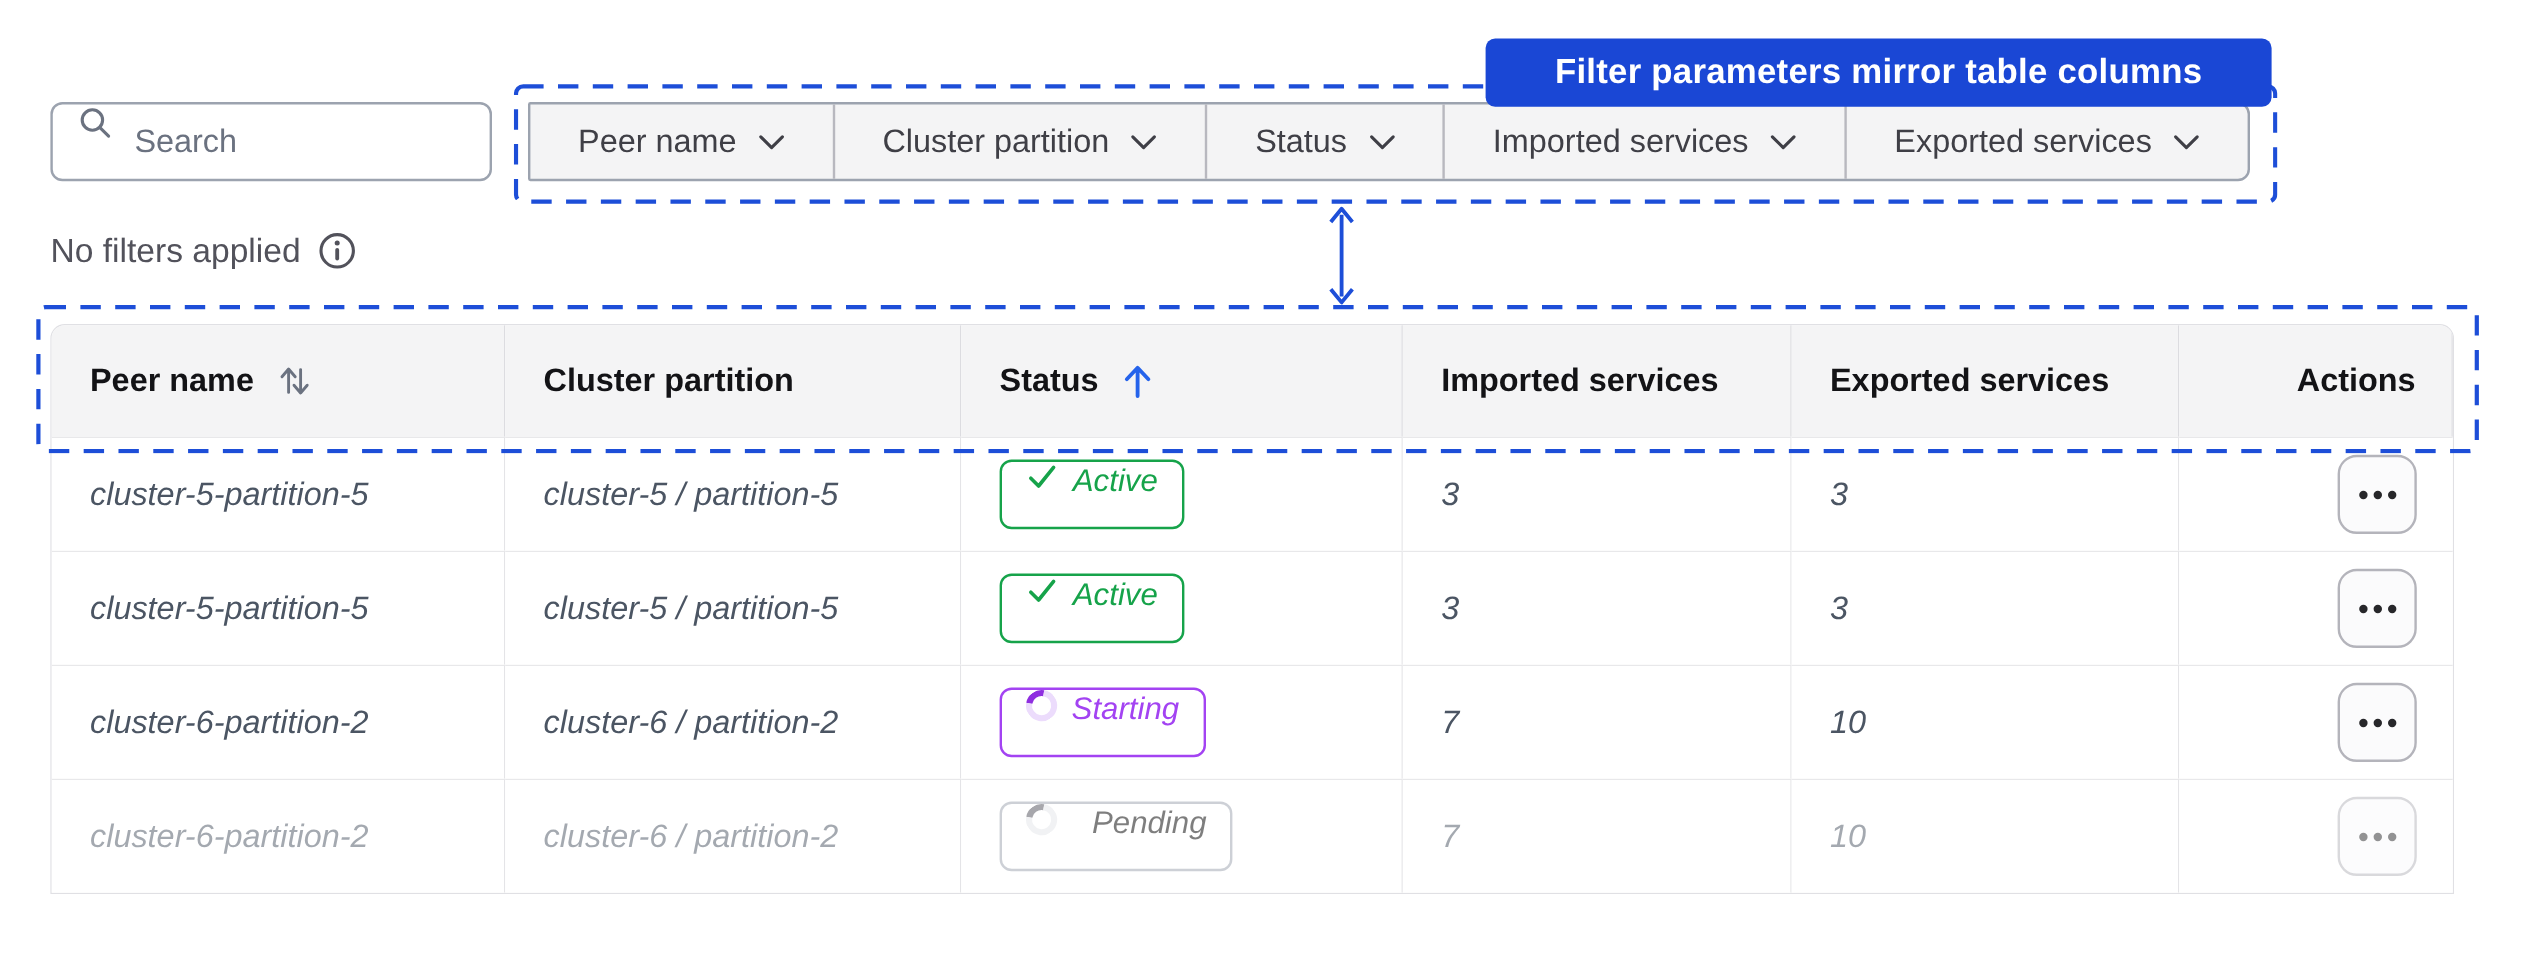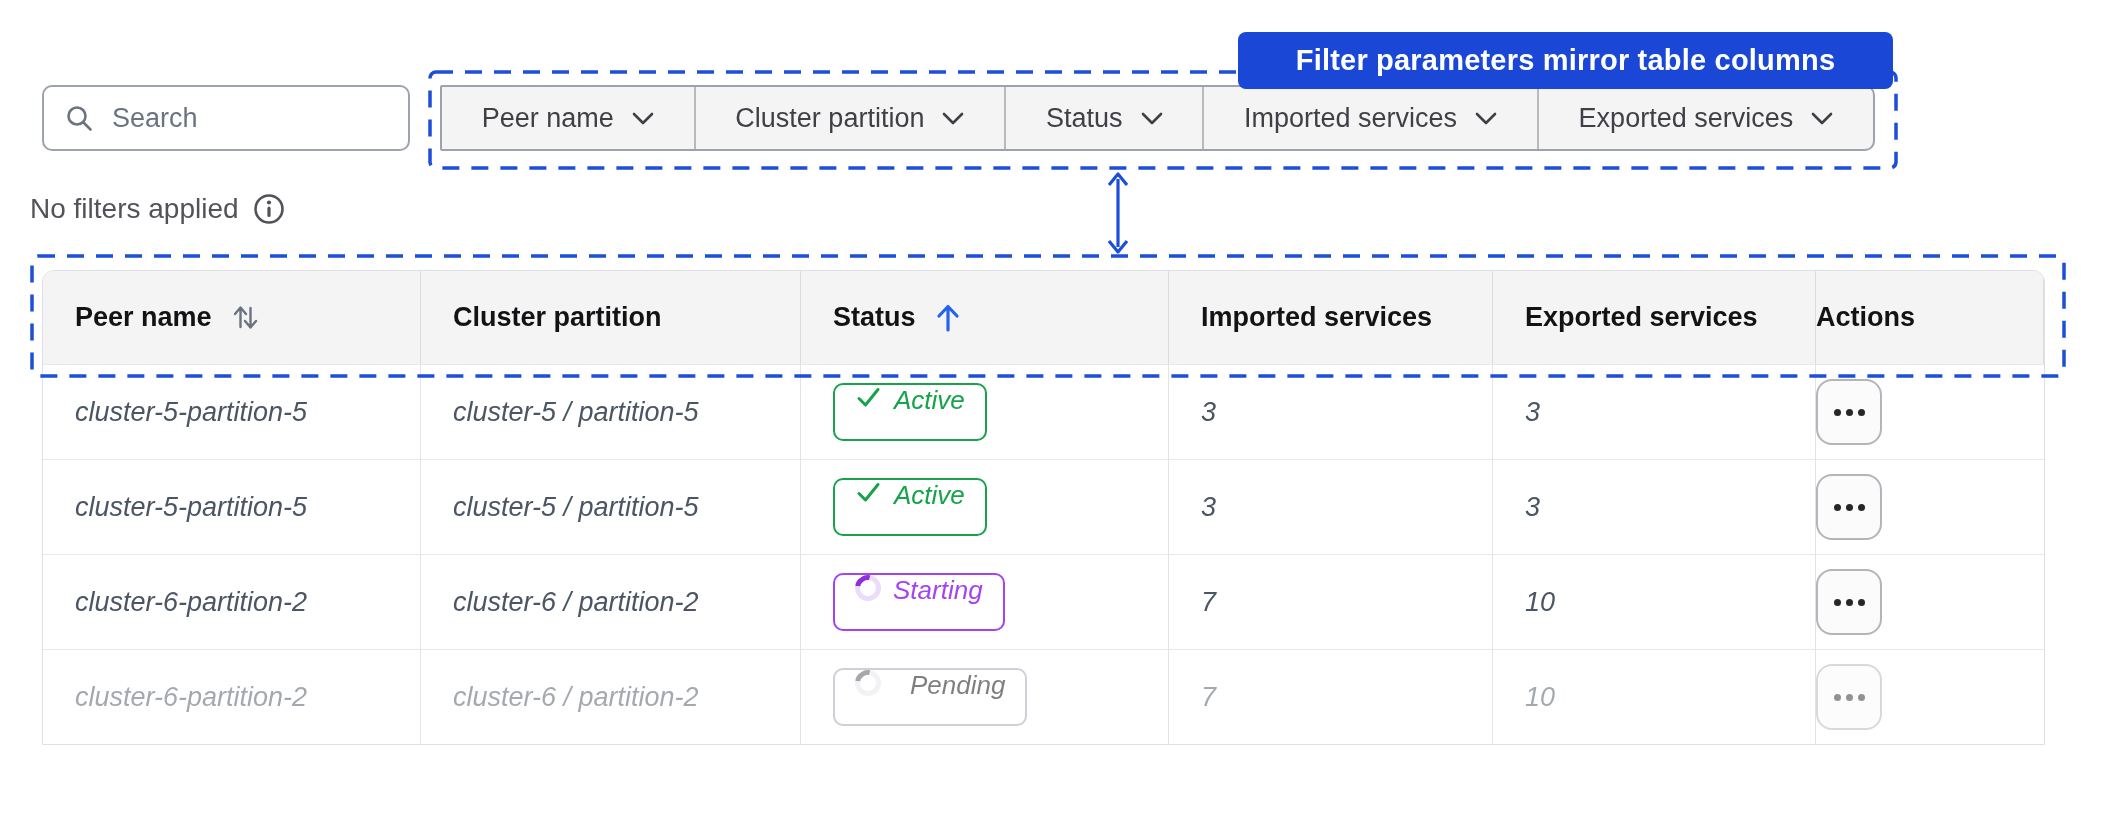--- a/index.html
+++ b/index.html
@@ -12,21 +12,21 @@
     position:absolute;left:1238px;top:12px;width:655px;height:57px;z-index:6;
     background:var(--banner-blue,#1a47d5);color:#fff;font-weight:bold;font-size:29px;
     display:flex;align-items:center;justify-content:center;border-radius:8px;
     letter-spacing:.2px;
     margin-top:20px;
   }
   
   .search-box{
     position:absolute;left:42px;top:85px;width:368px;height:66px;box-sizing:border-box;
     background:#fff;border:2px solid #9ca3af;border-radius:10px;
-    display:flex;align-items:center;gap:16px;padding:0 20px;
+    display:flex;gap:16px;padding:0 20px;
   }
   .search-box input{
     border:none;outline:none;flex:1;font-size:27px;color:#3f3f46;background:transparent;
     font-family:"Liberation Sans",sans-serif;min-width:0;
   }
   .search-box input::placeholder{color:#6b7280;}
   
   .filter-group{
     position:absolute;left:440px;top:85px;width:1435px;height:66px;box-sizing:border-box;
     background:#f4f4f5;border:2px solid #9ca3af;border-radius:2px 10px 10px 2px;
@@ -36,40 +36,40 @@
     flex:1 1 auto;display:flex;align-items:center;justify-content:center;gap:18px;
     padding:0 30px;font-size:27px;color:#3f3f46;cursor:pointer;white-space:nowrap;
     border-right:2px solid #b8b8bf;background:transparent;border-top:none;border-bottom:none;border-left:none;
     font-family:"Liberation Sans",sans-serif;
   }
   .filter-btn:last-child{border-right:none;}
   
   .outline{position:absolute;z-index:5;pointer-events:none;}
   
   .no-filters{
-    position:absolute;left:30px;top:192px;display:flex;align-items:center;gap:13px;
+    position:absolute;left:42px;top:192px;display:flex;align-items:center;gap:13px;
     color:#52525b;font-size:28px;
   }
   
   .tbl{
     position:absolute;left:42px;top:270px;width:2001px;box-sizing:content-box;
     border:1px solid #e0e0e4;border-radius:12px 12px 0 0;overflow:hidden;z-index:2;
     display:grid;grid-template-columns:378px 380px 368px 324px 323px 228px;background:#fff;
   }
   .cell{
     display:flex;align-items:center;padding:0 0 0 32px;box-sizing:border-box;
     border-right:1px solid #e4e4e7;font-size:27px;color:#4b5563;background:#fff;
   }
   .cell.lastcol{border-right:none;}
   .cell.hdr{
     height:93px;background:#f4f4f5;color:#131316;font-weight:bold;gap:20px;
     border-right:1px solid #dcdce0;cursor:pointer;
   }
   .cell.body{height:95px;border-top:1px solid #e8e8ea;font-style:italic;}
-  .cell.alignr{justify-content:flex-start;padding-right:30px;padding-left:0;}
+  .cell.alignr{justify-content:flex-end;padding-right:30px;padding-left:0;}
   .faded > *{opacity:.5;}
   
   .badge{
     display:inline-flex;align-items:flex-start;gap:12px;height:54px;padding:0 20px;
     border-radius:10px;border:2.5px solid;font-size:26px;background:#fff;white-space:nowrap;
   }
   .badge.active{border-color:var(--green,#16a34a);color:var(--green,#16a34a);}
   .badge.starting{border-color:var(--purple,#a855f7);color:var(--purple,#a855f7);}
   .badge.pending{border-color:#9ca3af;color:#000000;gap:29px;}
   .spinner{width:26px;height:26px;border-radius:50%;box-sizing:border-box;border:5px solid;transform:rotate(-35deg);}

